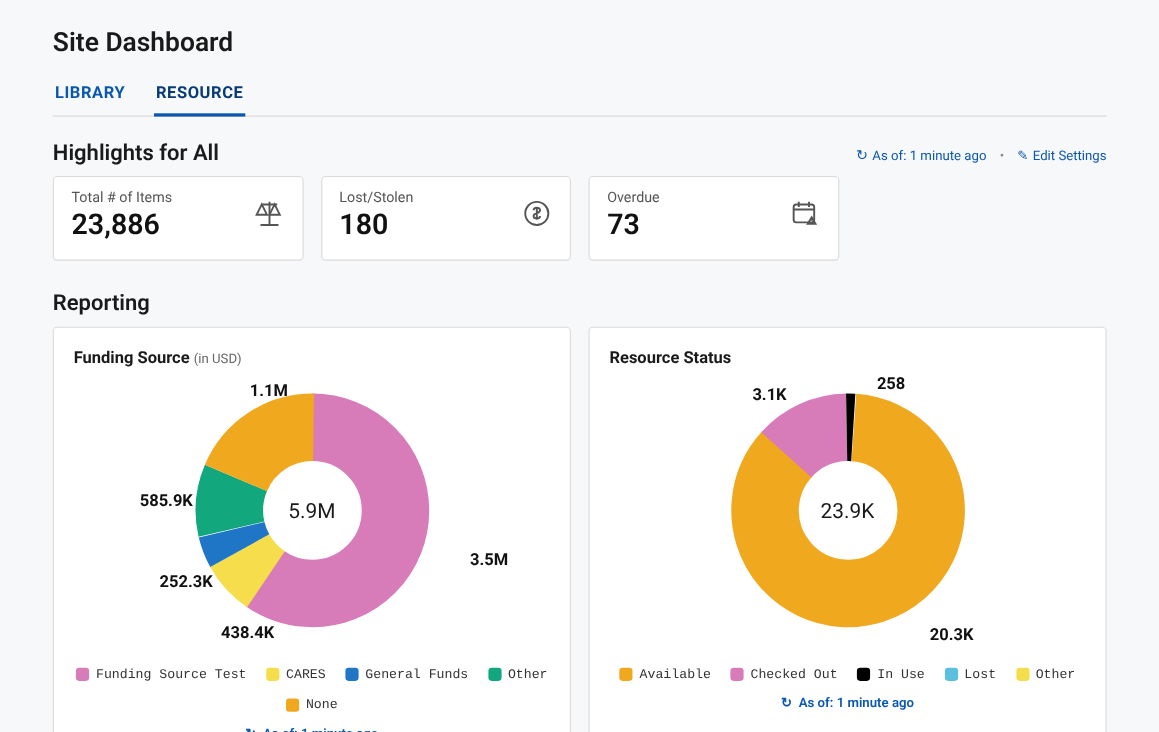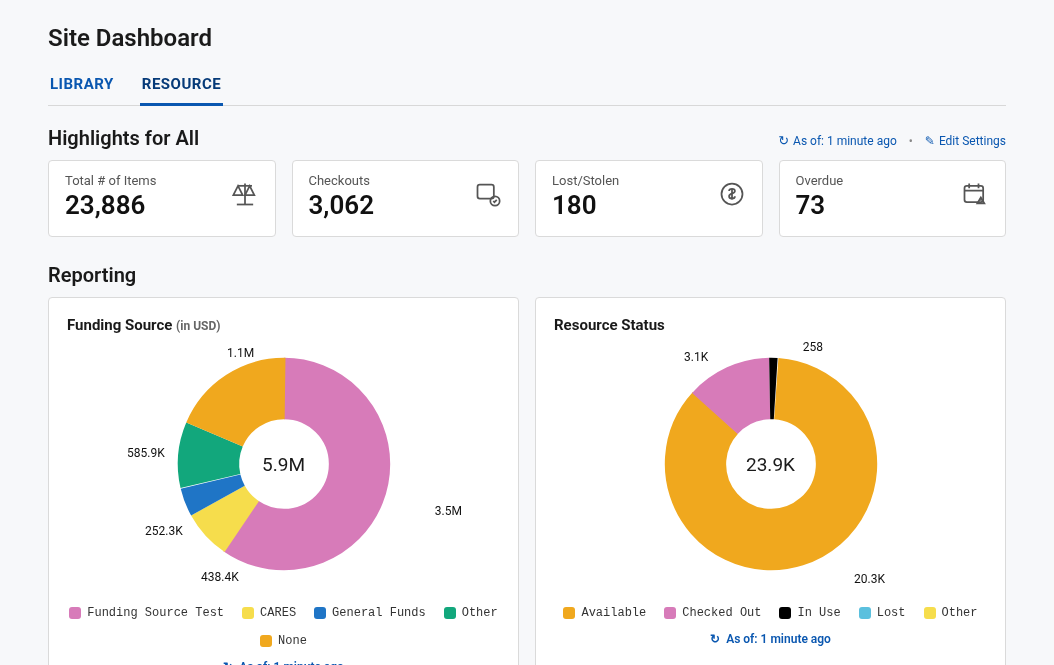--- a/index.html
+++ b/index.html
@@ -130,21 +130,21 @@
   }
   .panel {
     padding: 18px 18px 12px 18px;
   }
   .panel-title {
     font-size: 15px;
     font-weight: 700;
     margin-bottom: 8px;
   }
   .panel-title .sub {
-    font-weight: 700;
+    font-weight: 400;
     font-size: 12px;
     color: #666;
   }
 
   .chart-area {
     position: relative;
     display: flex;
     justify-content: center;
     align-items: center;
     padding: 4px 0 6px 0;
@@ -155,22 +155,22 @@
     height: 236px;
   }
   .donut svg { width: 100%; height: 100%; display: block; }
   .donut-center {
     position: absolute; top: 0; left: 0; right: 0; bottom: 0;
     display: flex; align-items: center; justify-content: center;
     font-size: 19px; font-weight: 400;
   }
   .chart-label {
     position: absolute;
-    font-size: 12px;
-    font-weight: 400;
+    font-size: 15px;
+    font-weight: 700;
     color: #111;
     white-space: nowrap;
   }
 
   .legend {
     display: flex;
     flex-wrap: wrap;
     justify-content: center;
     gap: 14px 18px;
     margin-top: 18px;
@@ -237,33 +237,20 @@
         <svg width="28" height="28" viewBox="0 0 24 24" fill="none" stroke="#555" stroke-width="1.5">
           <path d="M12 3v18"></path>
             <path d="M5 21h14"></path>
             <path d="M4 7l4 8H0z" transform="translate(2,-2)"></path>
           <path d="M16 5l4 8h-8z"></path>
             <path d="M6 5h12"></path>
         </svg>
       </div>
     </div>
 
-    <div class="card">
-      <div class="card-text">
-        <div class="card-label">Checkouts</div>
-        <div class="card-value">3,062</div>
-      </div>
-      <div class="card-icon">
-        <svg width="28" height="28" viewBox="0 0 24 24" fill="none" stroke="#555" stroke-width="1.5">
-          <rect x="3" y="4" width="14" height="12" rx="2"></rect>
-          <circle cx="18" cy="18" r="4"></circle>
-          <path d="M16.5 18l1 1 2-2"></path>
-        </svg>
-      </div>
-    </div>
 
     <div class="card">
       <div class="card-text">
         <div class="card-label">Lost/Stolen</div>
         <div class="card-value">180</div>
       </div>
       <div class="card-icon">
         <svg width="28" height="28" viewBox="0 0 24 24" fill="none" stroke="#555" stroke-width="1.5">
           <circle cx="12" cy="12" r="9"></circle>
           <path d="M12 7v10M9.5 9.5c0-1 1-2 2.5-2s2.5.8 2.5 2c0 3-5 1.5-5 4.5 0 1.2 1 2 2.5 2s2.5-1 2.5-2"></path>

